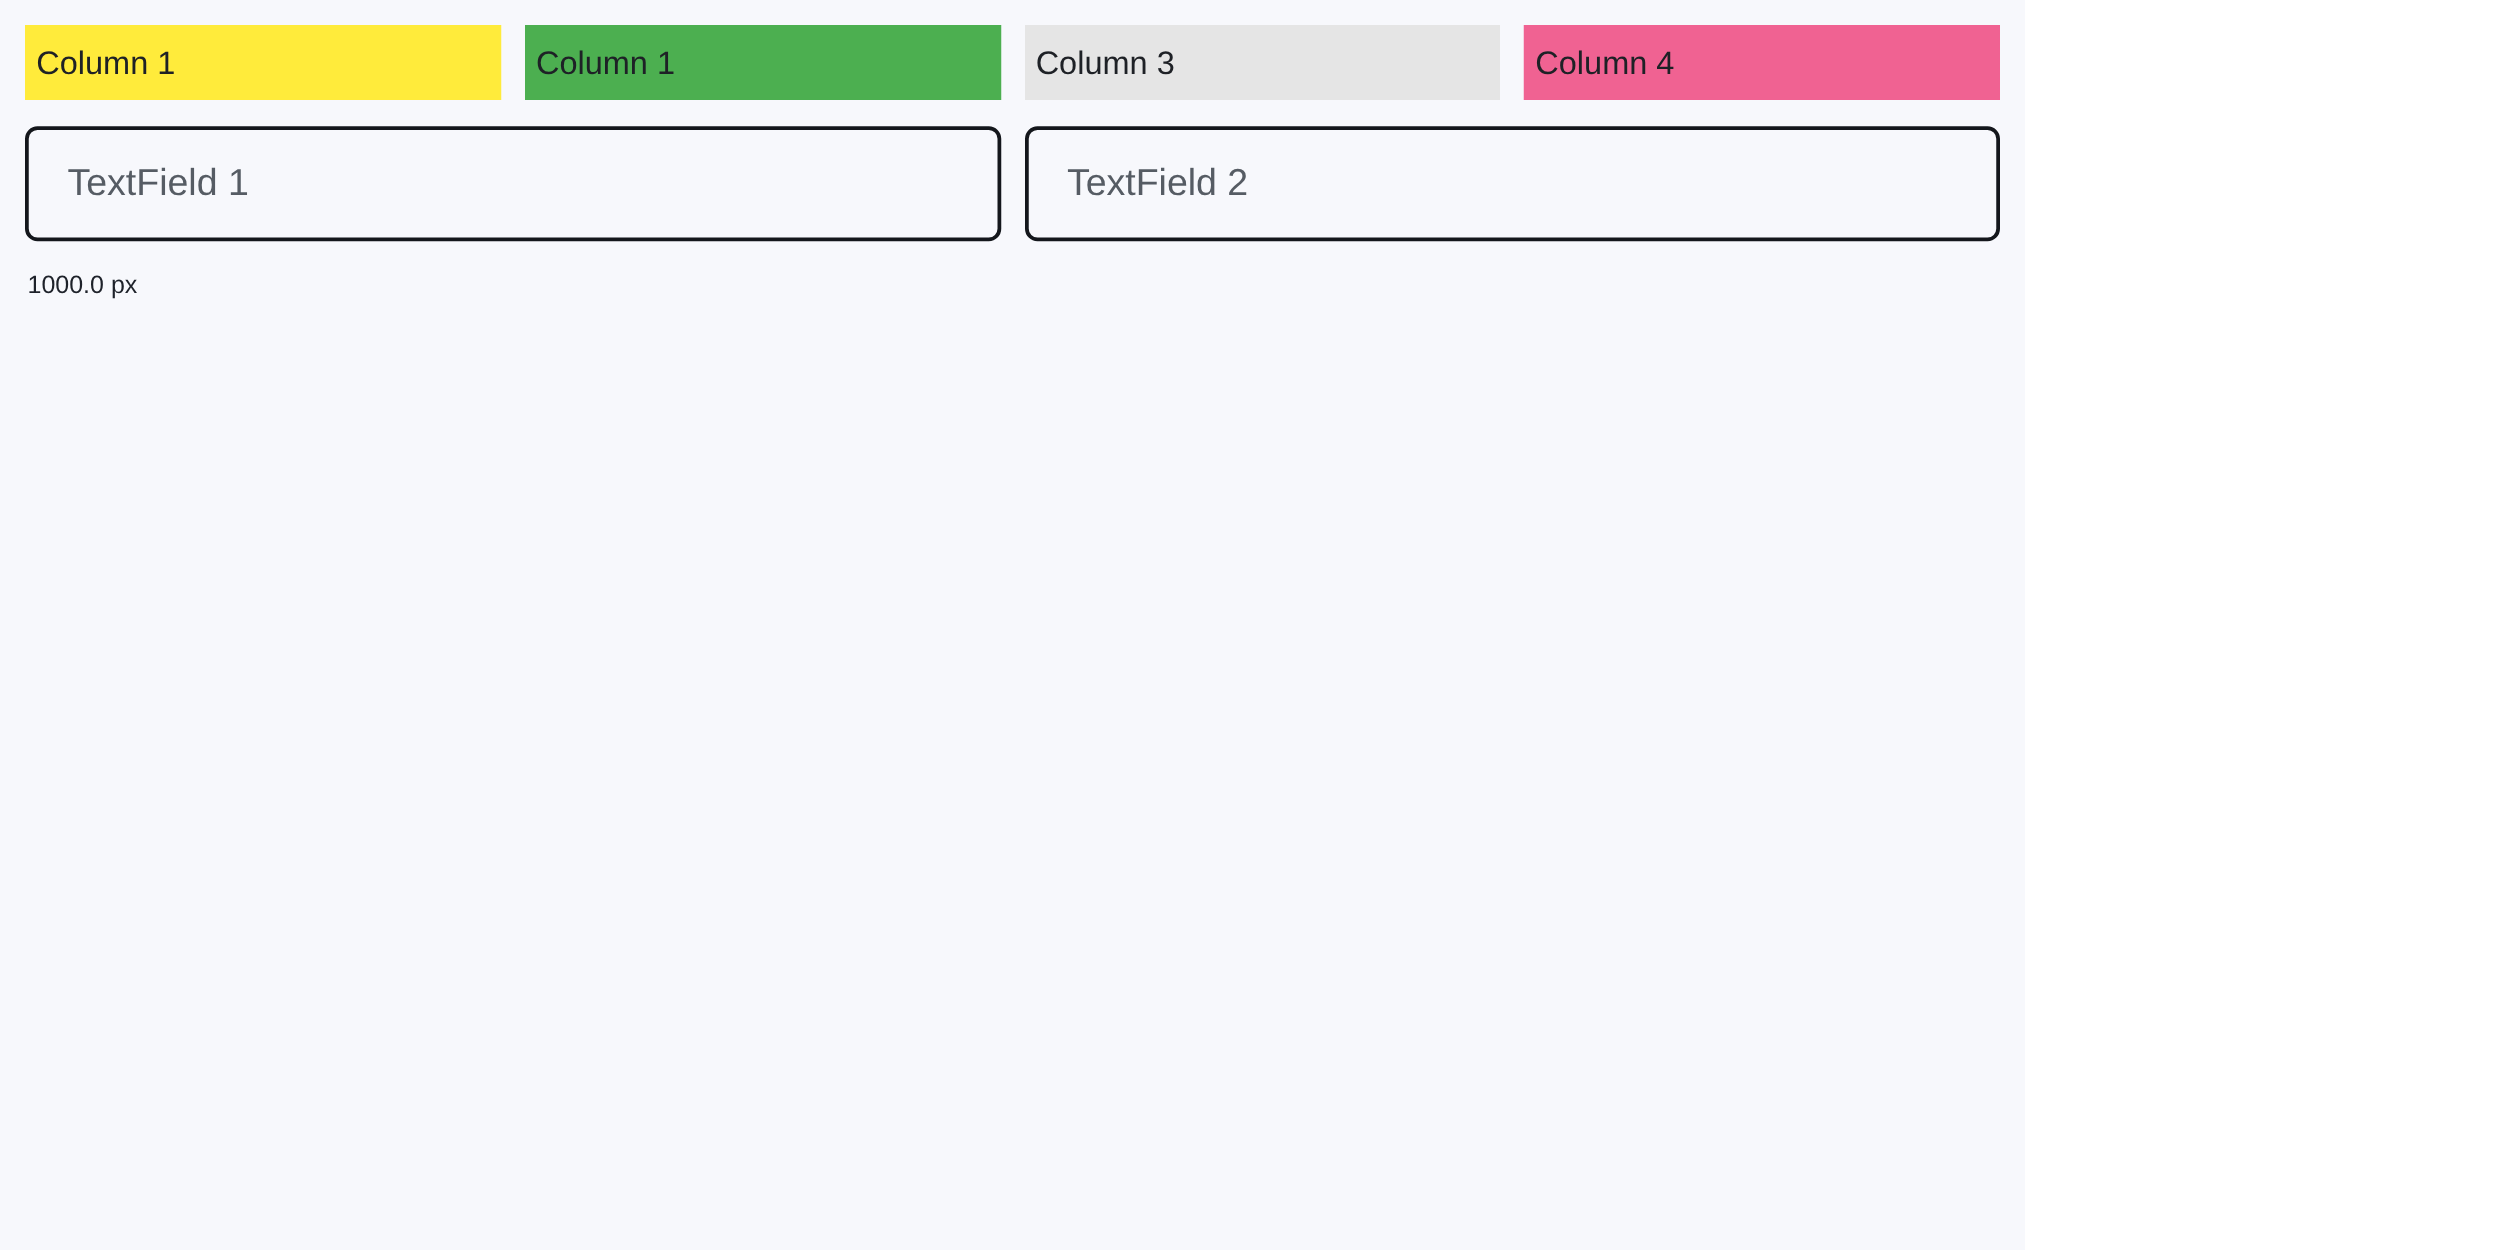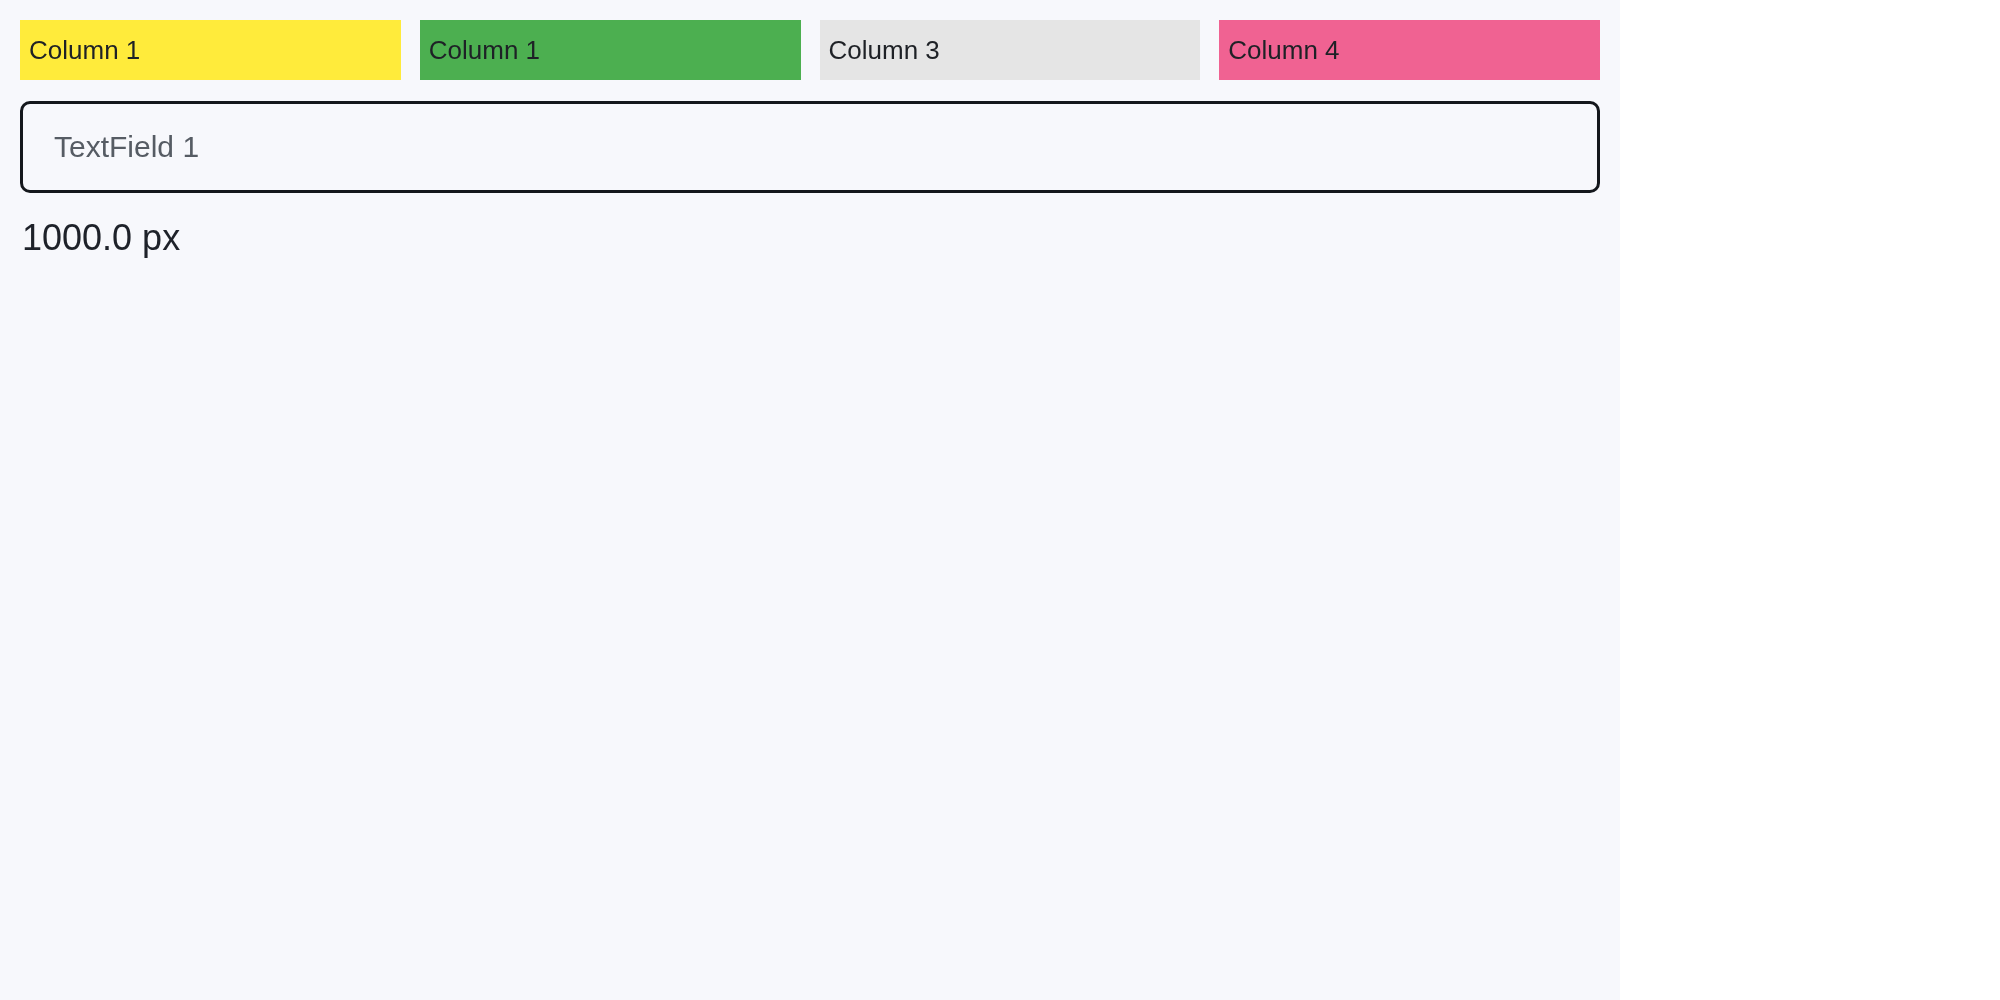--- a/index.html
+++ b/index.html
@@ -52,21 +52,21 @@
     color: #3A4047;
     outline: none;
   }
   .textfield::placeholder {
     color: #565C64;
     opacity: 1;
   }
   .footer-readout {
     margin-top: 24px;
     padding-left: 2px;
-    font-size: 36px;
+    font-size: 20px;
     color: #1E222A;
   }
 </style>
 </head>
 <body>
 
 <div class="page" style="background-color: rgb(247, 248, 252);">
 
   <div class="columns-row">
     <div class="column-bar" style="background-color: rgb(255, 235, 59);">
@@ -78,17 +78,18 @@
     <div class="column-bar" style="background-color: #e5e5e5;">
       <span class="column-label">Column 3</span>
     </div>
     <div class="column-bar" style="background-color: rgb(240, 98, 146);">
       <span class="column-label">Column 4</span>
     </div>
   </div>
 
   <div class="fields-row">
     <input type="text" class="textfield" placeholder="TextField 1" style="">
+    <input type="text" class="textfield" placeholder="TextField 2" style="">
   </div>
 
   <div class="footer-readout">1000.0 px</div>
 
 </div>
 
 </body></html>

